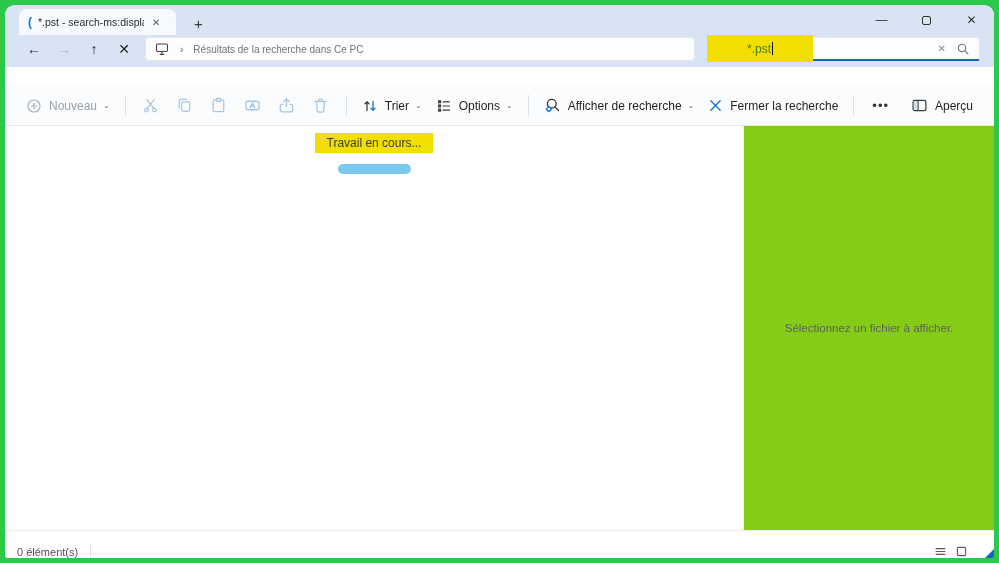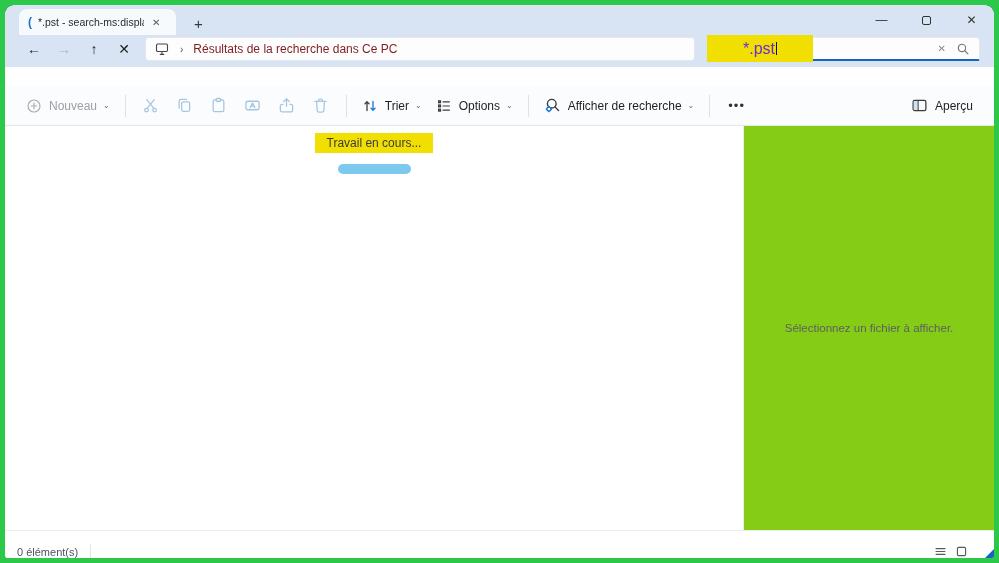--- a/index.html
+++ b/index.html
@@ -18,24 +18,24 @@
   .win-controls { position:absolute; right:0; top:0; height:30px; display:flex; align-items:center; }
   .win-btn { width:45px; height:30px; display:flex; align-items:center; justify-content:center; font-size:12px; color:#333; }
   .maxi-box { width:9px; height:9px; border:1px solid #333; border-radius:2px; }
 
   
   .navbar { height:32px; background:#d8e4f3; display:flex; align-items:center; padding:0 14px 4px 14px; flex-shrink:0; }
   .nav-btn { width:30px; height:24px; display:flex; align-items:center; justify-content:center; font-size:14px; color:#1e1e1e; }
   .nav-btn.disabled { color:#a9b2bd; }
   .addressbar { flex:0 0 550px; height:24px; background:#fdfdfe; border:1px solid #e3e8ef; border-radius:4px; display:flex; align-items:center; padding:0 8px; margin-left:6px; }
   .addr-chevron { font-size:10px; color:#555; margin:0 10px 0 10px; }
-  .addr-text { font-size:12px; color:#7f1d1d; white-space:nowrap; }
+  .addr-text { font-size:10px; color:#737373; white-space:nowrap; }
   .searchbox { position:relative; flex:1; height:24px; background:#fdfdfe; border:1px solid #e3e8ef; border-bottom:2px solid #1467b8; border-radius:4px 4px 2px 2px; margin-left:28px; display:flex; align-items:center; }
   .search-highlight { position:absolute; left:-17px; top:-3px; width:106px; height:27px; background:#f0df00; display:flex; align-items:center; justify-content:center; }
-  .search-value { font-size:16px; color:#6d28d9;text-align:right; }
+  .search-value { font-size:12px; color:#4d7c0f;text-align:right; }
   .caret { display:inline-block; width:1px; height:13px; background:#111; margin-left:1px; vertical-align:middle; }
   .search-icons { margin-left:auto; display:flex; align-items:center; }
   .search-clear { font-size:10px; color:#8a8a8a; padding:0 8px; }
   .search-glass { padding:0 9px 0 2px; display:flex; }
 
   
   .toolbar { height:40px; background:#fbfcfd; border-bottom:1px solid #e4e6e8; display:flex; align-items:center; padding:0 14px; flex-shrink:0;margin-top:19px; }
   .tb-sep { width:1px; height:22px; background:#dfe2e5; margin:0 8px; flex-shrink:0; }
   .tb-btn { display:flex; align-items:center; padding:0 7px; height:30px; border-radius:4px; font-size:12px; color:#1f1f1f; white-space:nowrap; }
   .tb-btn .lbl { margin-left:7px; }
@@ -206,20 +206,28 @@
                 </g>
               <g stroke="#1274d4" stroke-width="1.1">
                   <circle cx="4.6" cy="11.4" r="1.9" fill="#fbfcfd"></circle>
                   <path d="M4.6 8.9v.8M4.6 13.1v.8M2.1 11.4h.8M6.3 11.4h.8"></path>
                 </g>
             </svg>
           </span>
           <span class="lbl">Afficher de recherche</span>
           <span class="tb-chevron">⌄</span>
         </div>
+        <div class="tb-btn">
+          <span>
+            <svg width="15" height="15" viewBox="0 0 16 16" fill="none" stroke="#1274d4" stroke-width="1.4" stroke-linecap="round">
+              <path d="M3 3l10 10M13 3 3 13"></path>
+            </svg>
+          </span>
+          <span class="lbl">Fermer la recherche</span>
+        </div>
         <div class="tb-sep"></div>
         <span class="more-btn">•••</span>
 
         <div class="tb-right">
           <div class="tb-btn">
             <span>
               <svg width="17" height="17" viewBox="0 0 16 16" fill="none" stroke="#3b3b3b" stroke-width="1.2">
                 <rect x="2" y="3.2" width="12" height="9.6" rx="1.5"></rect>
                   <path d="M6.6 3.4v9.2"></path>
                   <rect x="2.6" y="3.8" width="3.4" height="8.4" fill="#cfe3f7" stroke="none"></rect>

